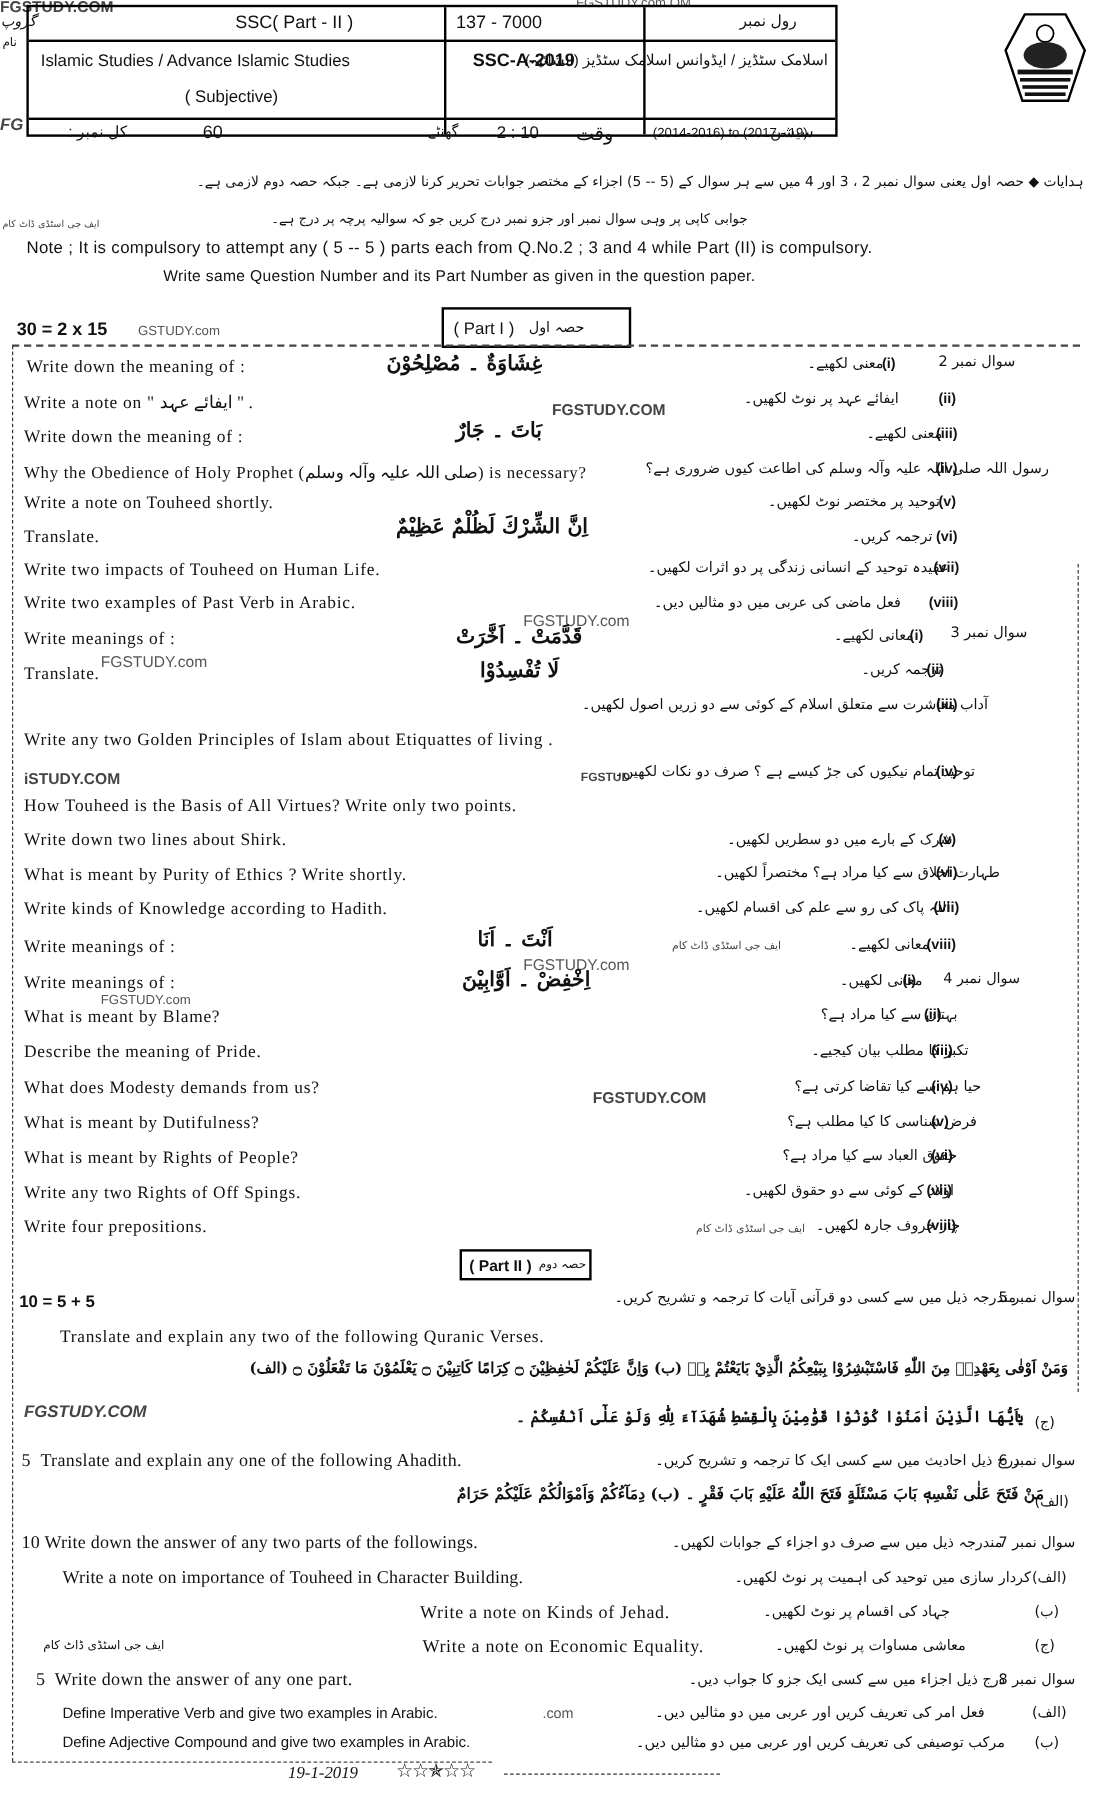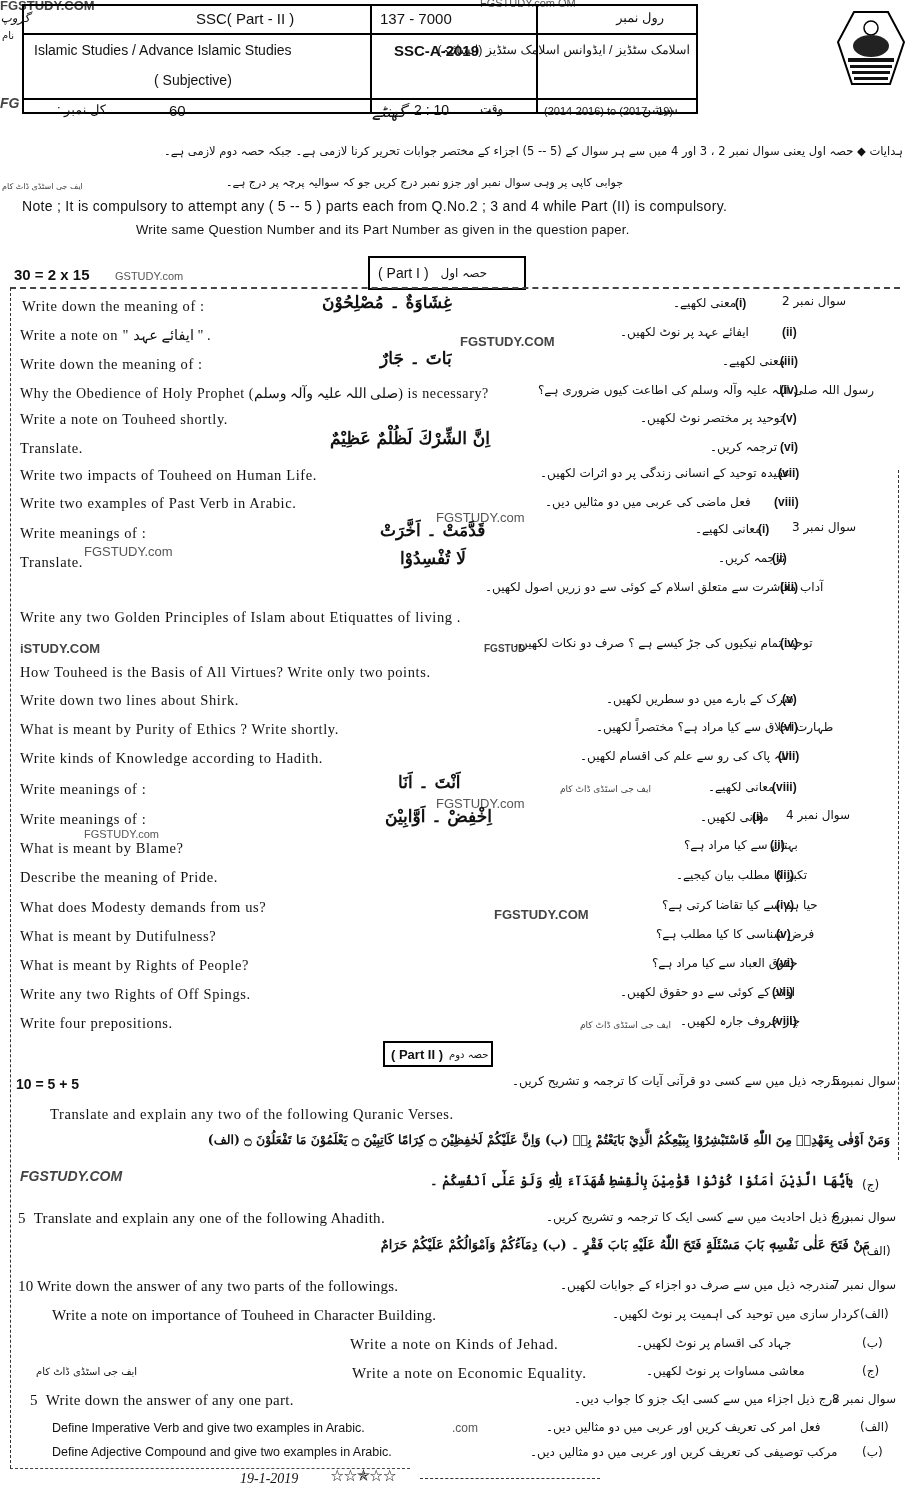--- a/index.html
+++ b/index.html
@@ -52,27 +52,27 @@
   <div class="hcell" style="left:356px;top:4px;font-size:15px;">137 - 7000</div>
   <div class="hcell urdu" style="right:32px;top:4px;font-size:13px;">رول نمبر</div>
 
   <div class="hcell" style="left:10px;top:36px;font-size:14px;">Islamic Studies / Advance Islamic Studies</div>
   <div class="hcell" style="left:130px;top:66px;font-size:14px;">( Subjective)</div>
   <div class="hcell" style="left:370px;top:36px;font-size:15px;font-weight:bold;">SSC-A-2019</div>
   <div class="hcell urdu" style="right:6px;top:36px;font-size:12.5px;">اسلامک سٹڈیز / ایڈوانس اسلامک سٹڈیز (انشائیہ)</div>
 
   <div class="hcell" style="left:145px;top:96px;font-size:15px;">60</div>
   <div class="hcell urdu" style="right:590px;top:96px;font-size:13px;">کل نمبر :</div>
-  <div class="hcell urdu" style="right:290px;top:96px;font-size:16px;font-style:italic;">گھنٹے</div>
+  <div class="hcell urdu" style="right:314px;top:96px;font-size:12px;">گھنٹے</div>
   <div class="hcell" style="left:390px;top:96px;font-size:14px;">2 : 10</div>
 
   <div class="hcell" style="left:520px;top:99px;font-size:11px;">(2014-2016)  to  (2017 - 19)</div>
   <div class="hcell urdu" style="right:18px;top:96px;font-size:13px;">سیشن</div>
 </div>
-<div class="abs urdu" style="left:480px;top:102px;font-size:12px;">وقت</div>
+<div class="abs urdu" style="left:480px;top:102px;font-size:16px;">وقت</div>
 
 <div class="abs logo">
   <svg width="70" height="80" viewBox="0 0 70 80">
     <polygon points="18,4 52,4 68,34 54,76 16,76 2,34" fill="#fff" stroke="#000" stroke-width="2"></polygon>
     <circle cx="35" cy="20" r="7" fill="none" stroke="#000" stroke-width="1.5"></circle>
     <ellipse cx="35" cy="38" rx="18" ry="11" fill="#222"></ellipse>
     <rect x="12" y="50" width="46" height="4" fill="#111"></rect>
     <rect x="14" y="57" width="42" height="3" fill="#111"></rect>
     <rect x="16" y="63" width="38" height="3" fill="#111"></rect>
     <rect x="18" y="69" width="34" height="3" fill="#111"></rect>

